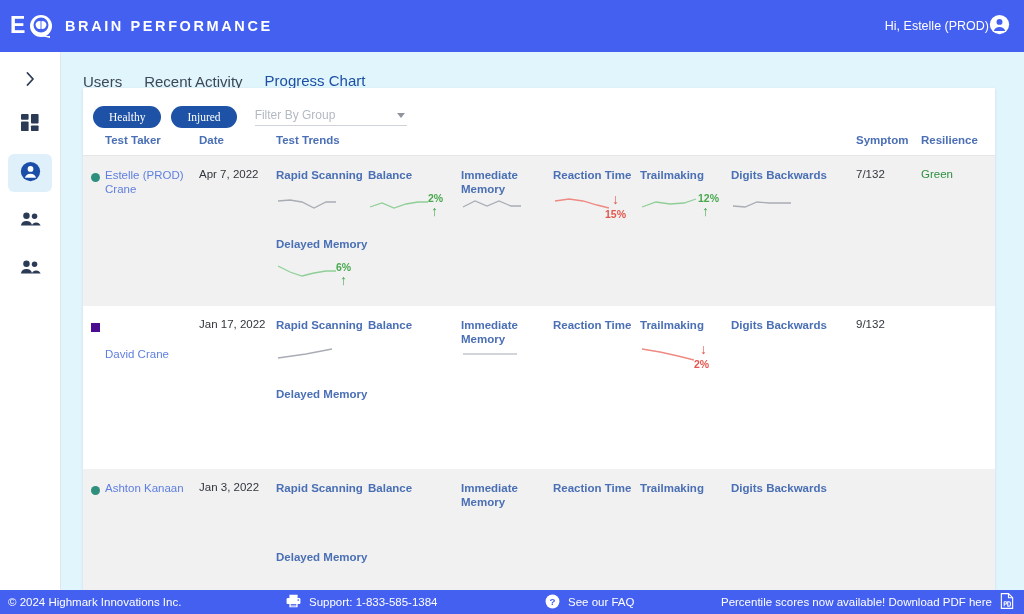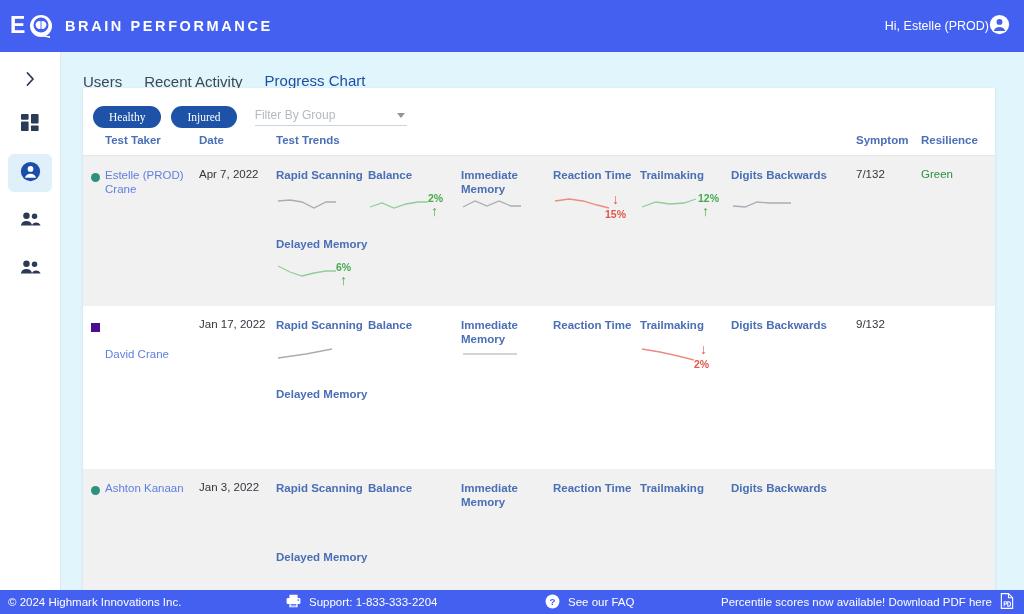--- a/index.html
+++ b/index.html
@@ -393,21 +393,21 @@
       <span>
         <svg width="15" height="14" viewBox="0 0 16 15">
           <rect x="3.6" y="0.8" width="8.8" height="4" fill="#ffffff"></rect>
           <rect x="0.6" y="4.4" width="14.8" height="6.4" rx="1.2" fill="#ffffff"></rect>
           <rect x="3.6" y="9.6" width="8.8" height="4.6" fill="#ffffff"></rect>
           <rect x="5" y="10.8" width="6" height="0.9" fill="#4460f1"></rect>
           <rect x="5" y="12.3" width="6" height="0.9" fill="#4460f1"></rect>
           <circle cx="13.1" cy="6.4" r="0.9" fill="#4460f1"></circle>
         </svg>
       </span>
-      <span>Support: 1-833-333-2204</span>
+      <span>Support: 1-833-585-1384</span>
     </span>
 
     <span class="f-faq">
       <span>
         <svg width="15" height="15" viewBox="0 0 16 16">
           <circle cx="8" cy="8" r="7.4" fill="#ffffff"></circle>
           <text x="8" y="11.8" text-anchor="middle" font-family="Liberation Sans, sans-serif" font-size="10.5" font-weight="bold" fill="#4460f1">?</text>
         </svg>
       </span>
       <span>See our FAQ</span>

